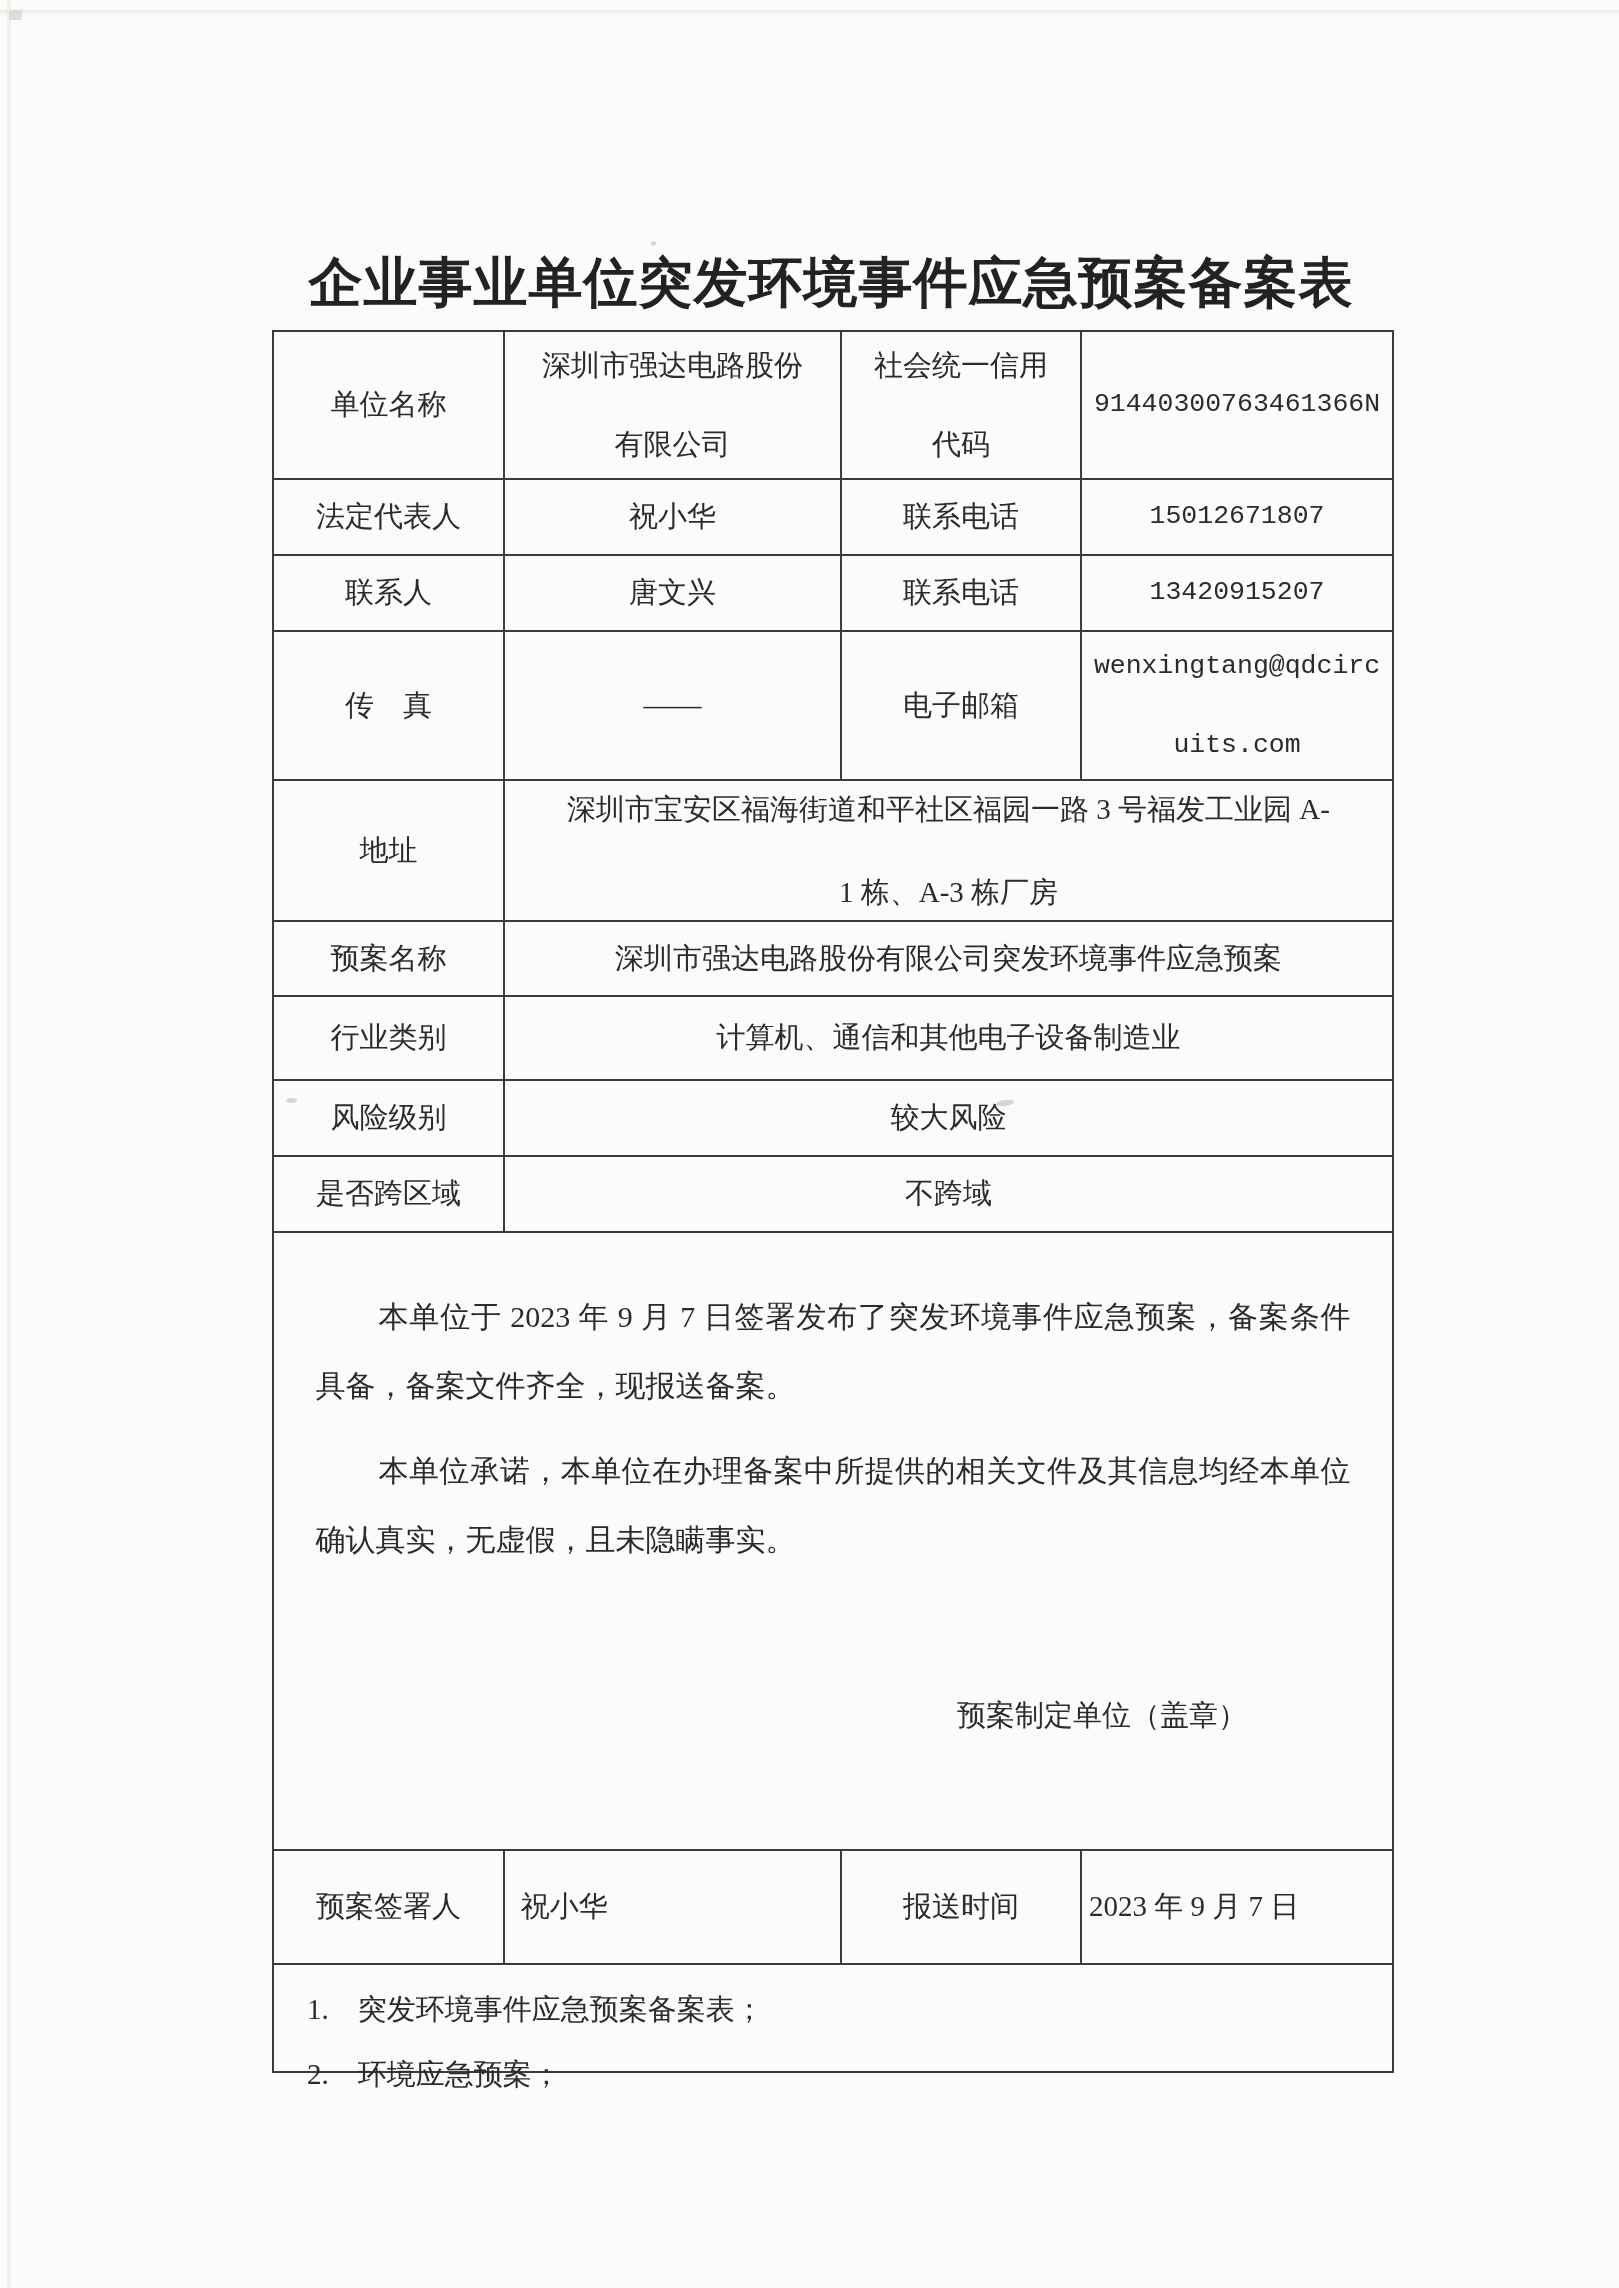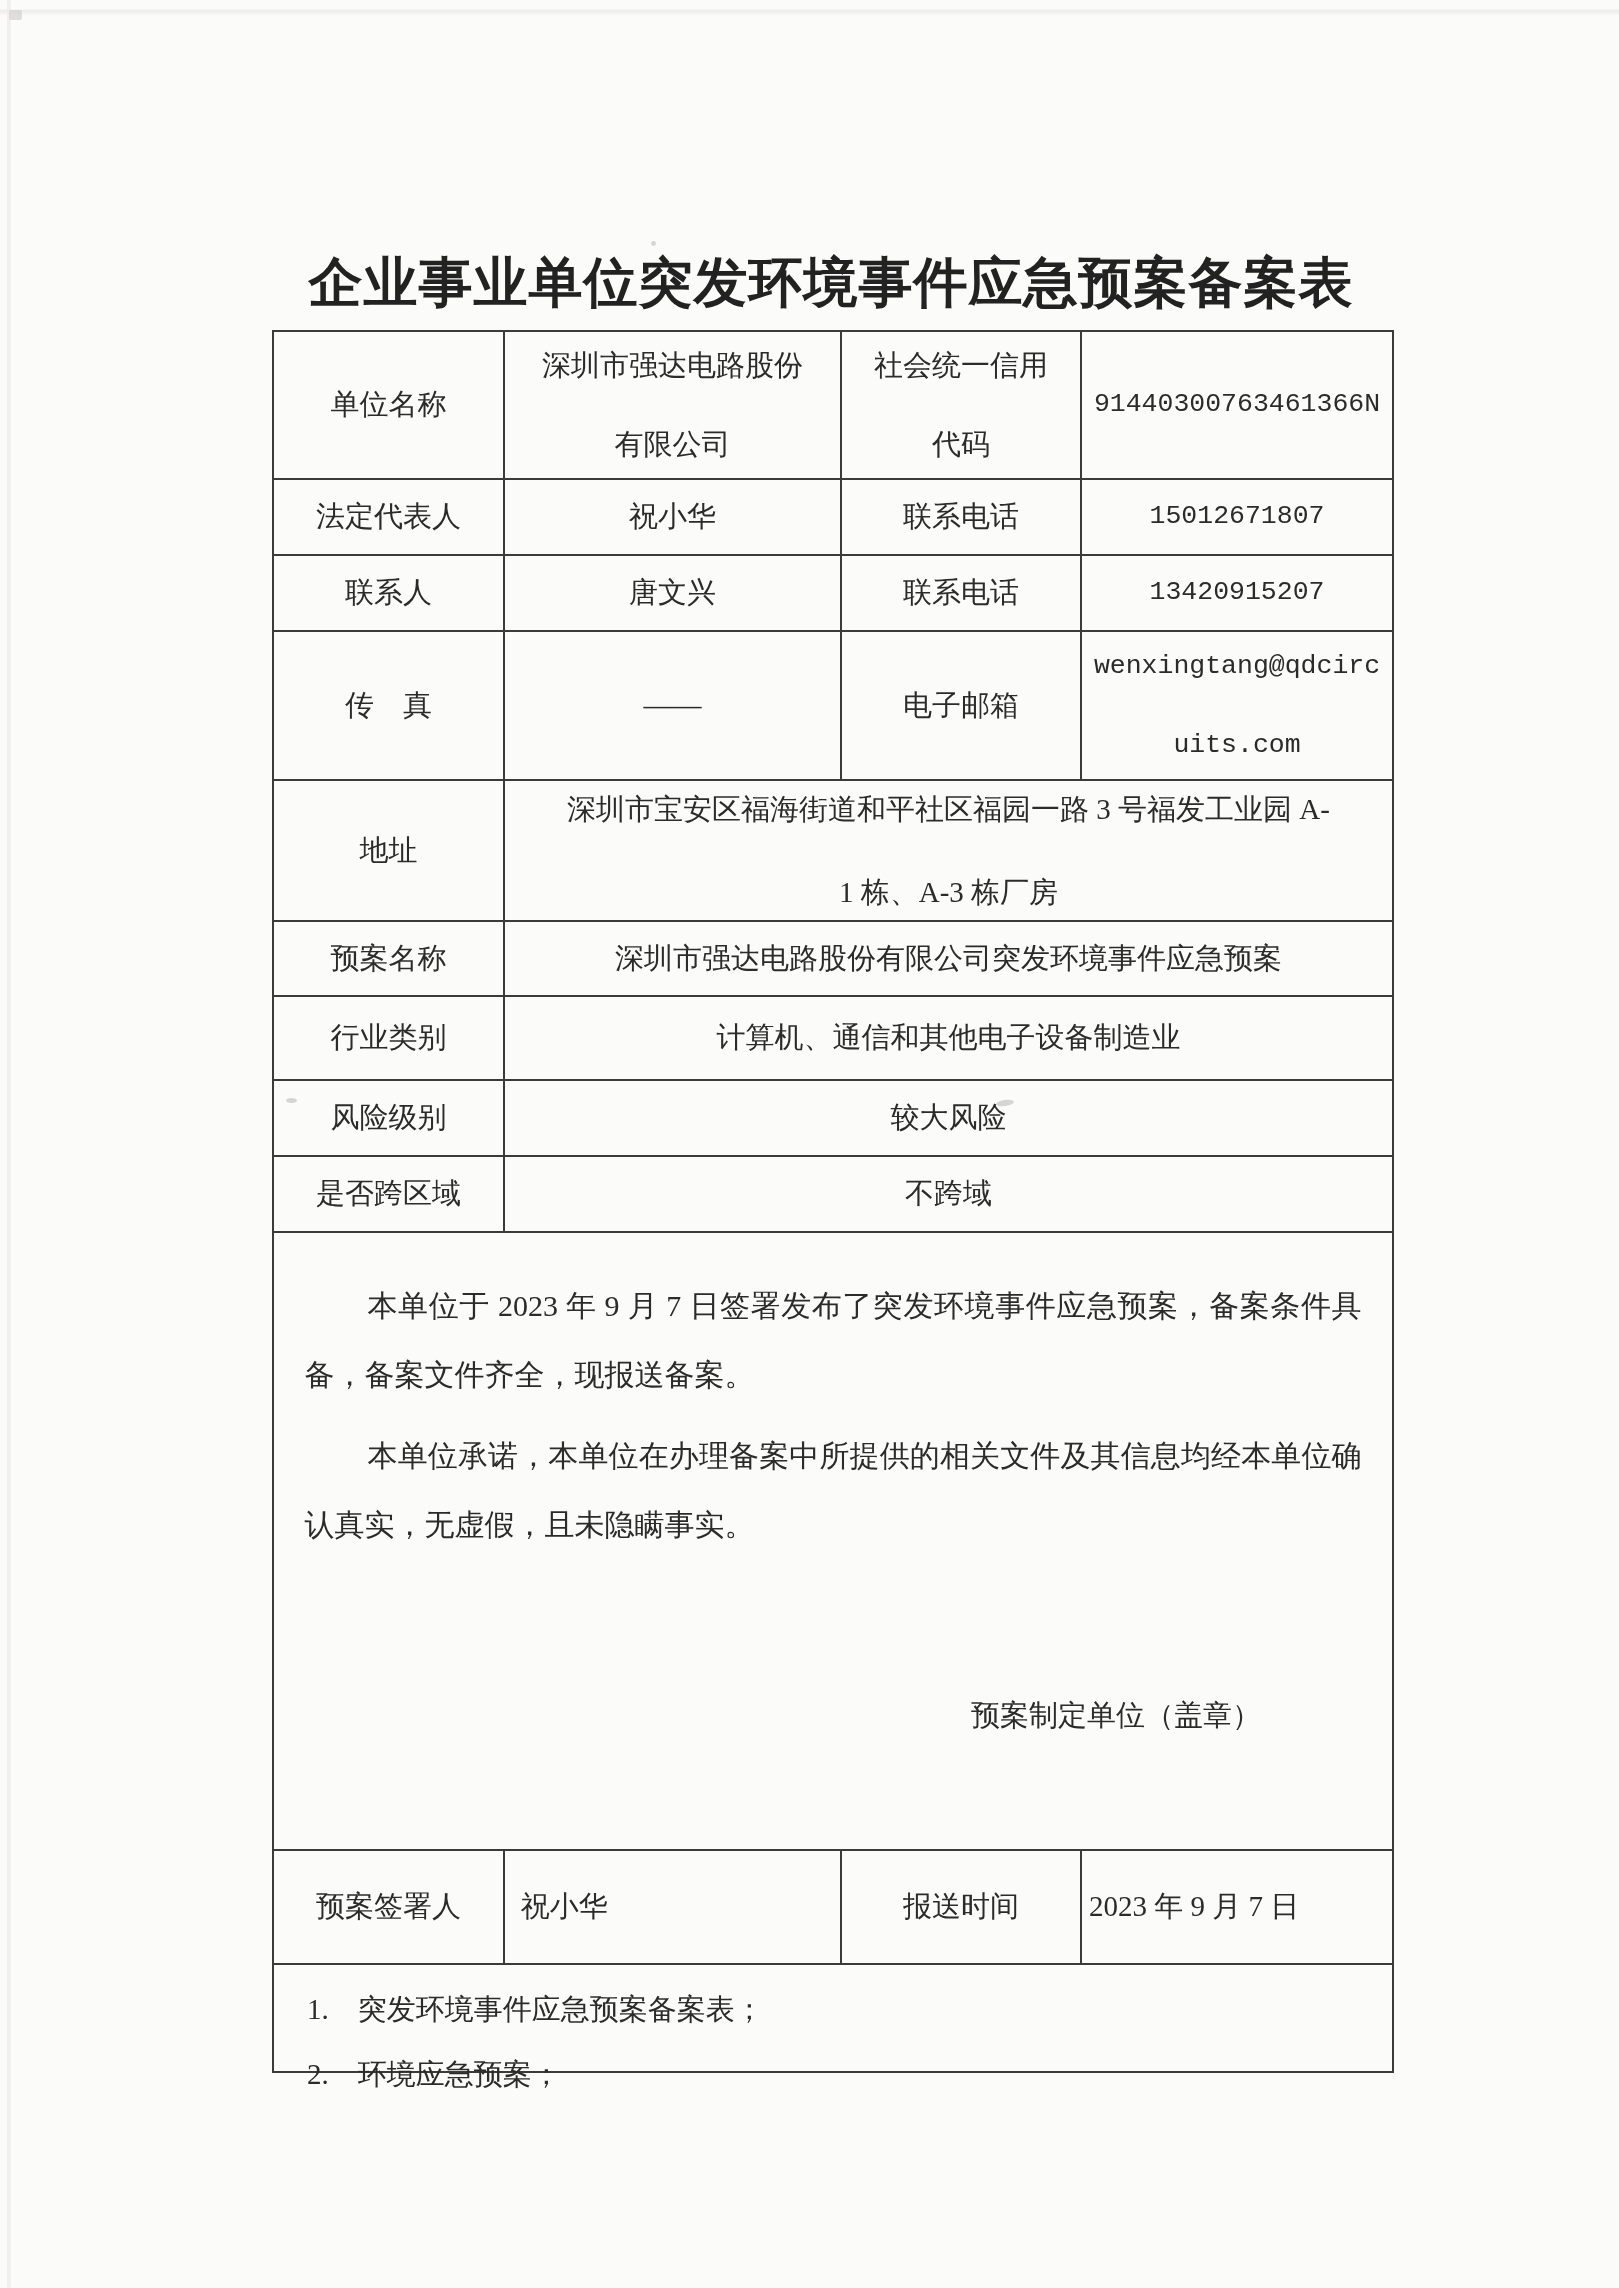--- a/index.html
+++ b/index.html
@@ -86,31 +86,31 @@
   .left-pad2{justify-content:flex-start;text-align:center;padding-left:7px;}
 
   
   .decl-cell{
     display:block;
     position:relative;
     padding:33px 25.5px 0 25.5px;
     text-align:left;
   }
   .decl-cell p{
-    margin:5px;
+    margin:16px;
     font-size:30px;
     line-height:69px;
     text-indent:63px;
     text-align:justify;
   }
   .decl-cell p.p2{margin-top:11.8px;}
   .seal-line{
     position:absolute;
     top:463px;
-    right:131px;
+    right:145px;
     font-size:29px;
   }
 
   
   .attach-label{
     flex-direction:column;
     justify-content:flex-start;
     padding-top:15.7px;
     line-height:65px;
   }

